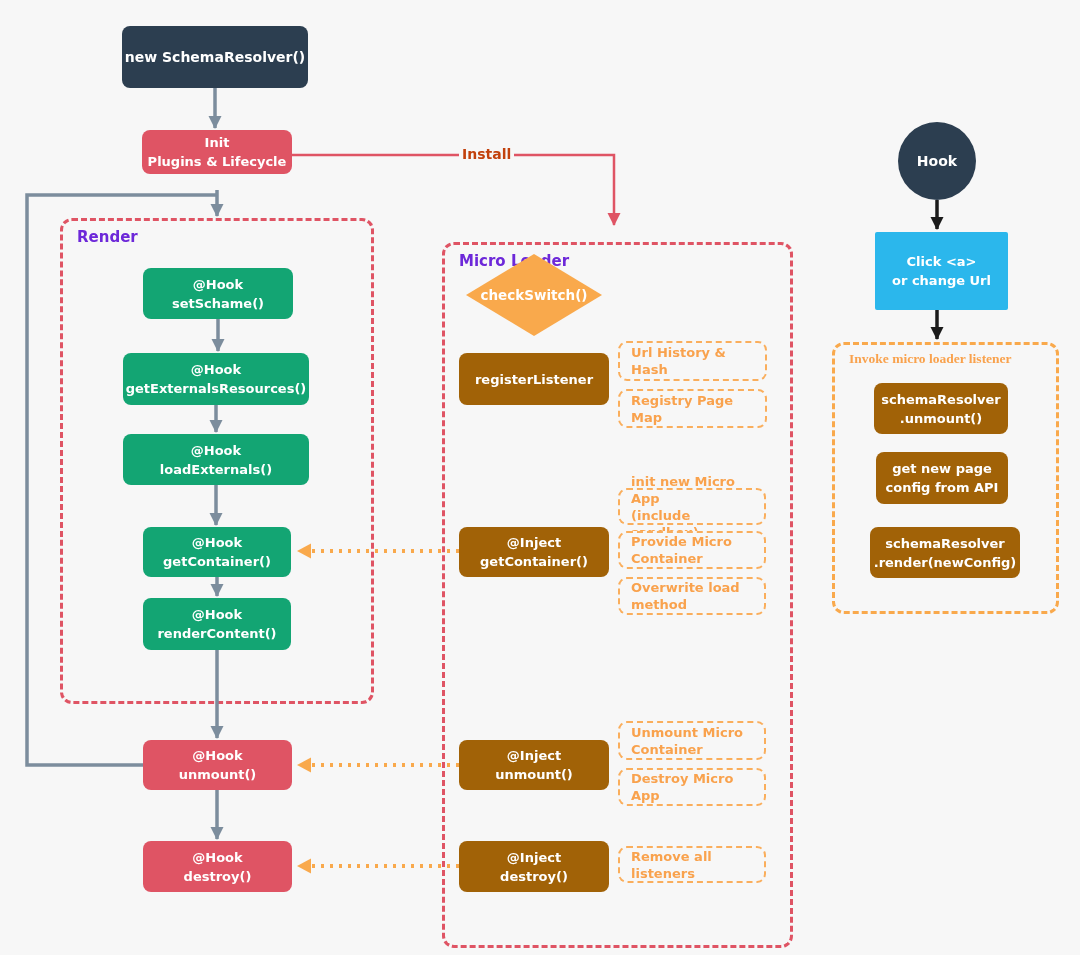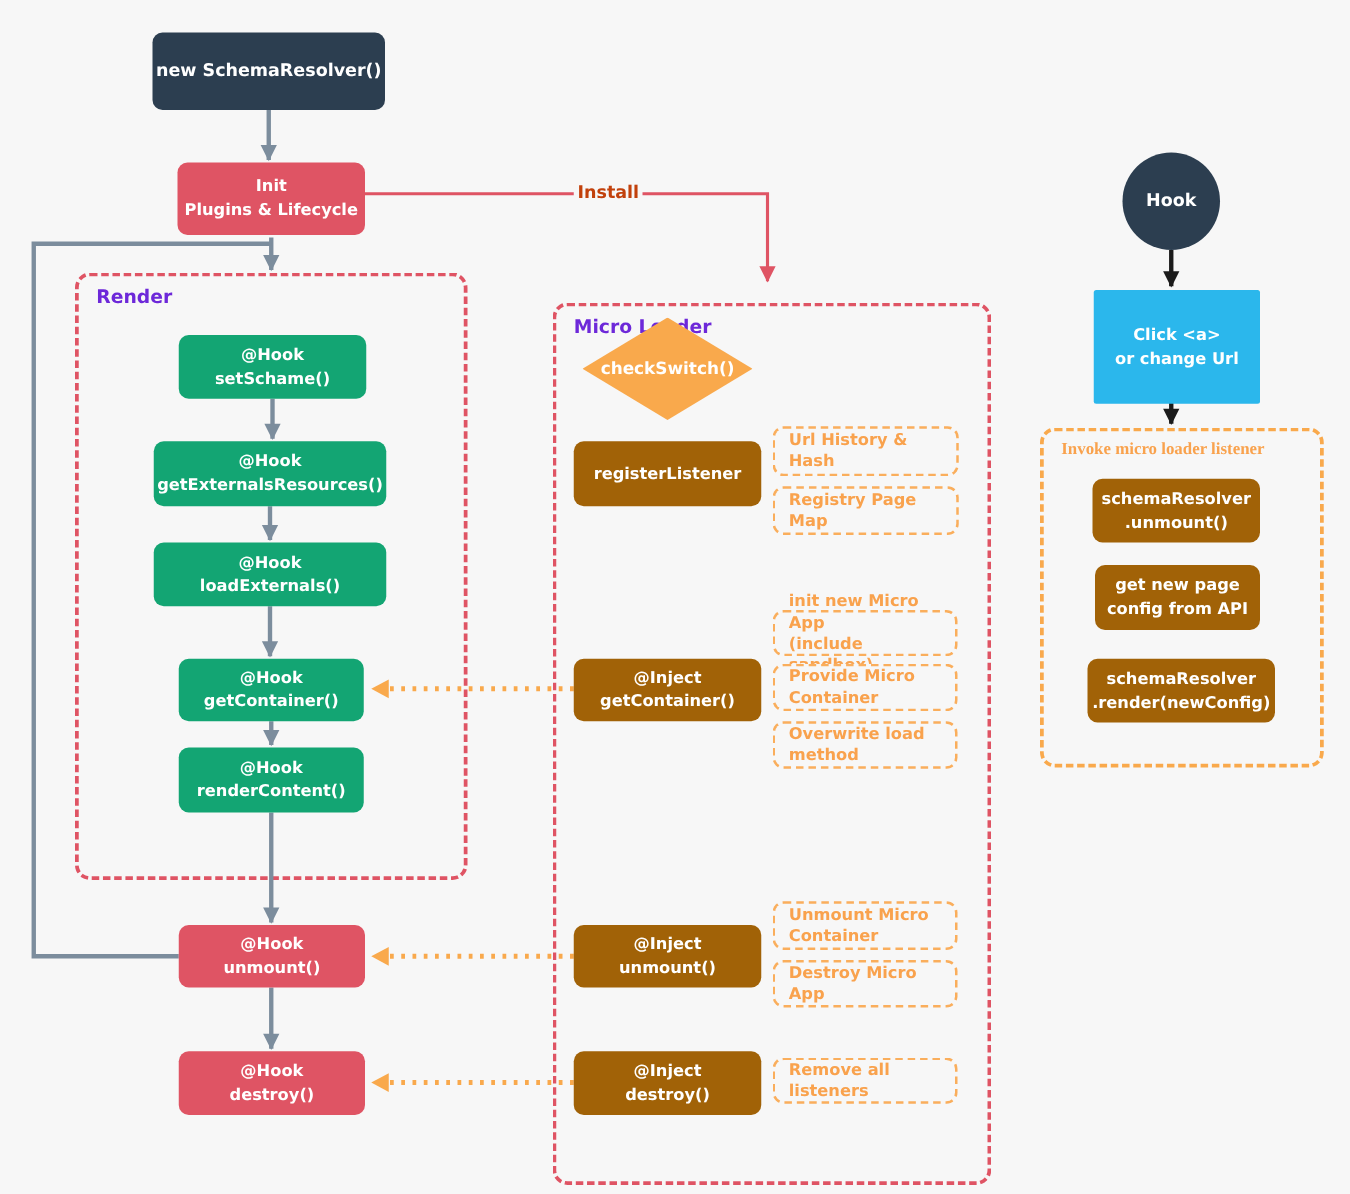--- a/index.html
+++ b/index.html
@@ -96,21 +96,21 @@
     <line x1="459" y1="765" x2="298" y2="765" stroke="#F9A94C" stroke-width="4" stroke-dasharray="3 6" marker-end="url(#morange)"></line>
     <line x1="459" y1="866" x2="298" y2="866" stroke="#F9A94C" stroke-width="4" stroke-dasharray="3 6" marker-end="url(#morange)"></line>
   </svg>
 
   <div class="edge-label" style="left:459px;top:146px;">Install</div>
 
   <div class="box navy big-label" style="left:122px;top:26px;width:186px;height:62px;">
     <div>new SchemaResolver()</div>
   </div>
 
-  <div class="box red" style="left:142px;top:130px;width:150px;height:58px;">
+  <div class="box red" style="left:142px;top:130px;width:150px;height:44px;">
     <div>Init</div>
     <div>Plugins &amp; Lifecycle</div>
   </div>
 
   <div class="box green" style="left:143px;top:268px;width:150px;height:51px;">
     <div>@Hook</div>
     <div>setSchame()</div>
   </div>
 
   <div class="box green" style="left:123px;top:353px;width:186px;height:52px;">
@@ -200,21 +200,21 @@
   </div>
 
   <div class="note" style="left:618px;top:846px;width:148px;height:37px;">
     <div>Remove all listeners</div>
   </div>
 
   <div class="box navy circle" style="left:898px;top:122px;width:78px;height:78px;">
     <div>Hook</div>
   </div>
 
-  <div class="box blue" style="left:875px;top:232px;width:133px;height:91px;border-radius:2px;">
+  <div class="box blue" style="left:875px;top:232px;width:133px;height:78px;border-radius:2px;">
     <div>Click &lt;a&gt;</div>
     <div>or change Url</div>
   </div>
 
   <div class="box orange" style="left:874px;top:383px;width:134px;height:51px;">
     <div>schemaResolver</div>
     <div>.unmount()</div>
   </div>
 
   <div class="box orange" style="left:876px;top:452px;width:132px;height:52px;">

